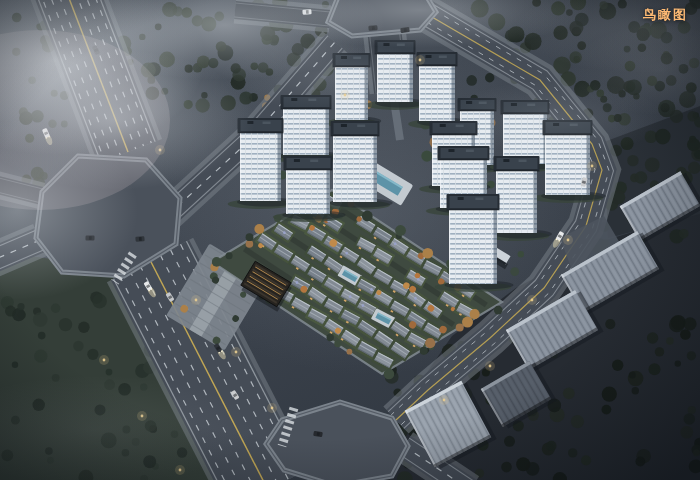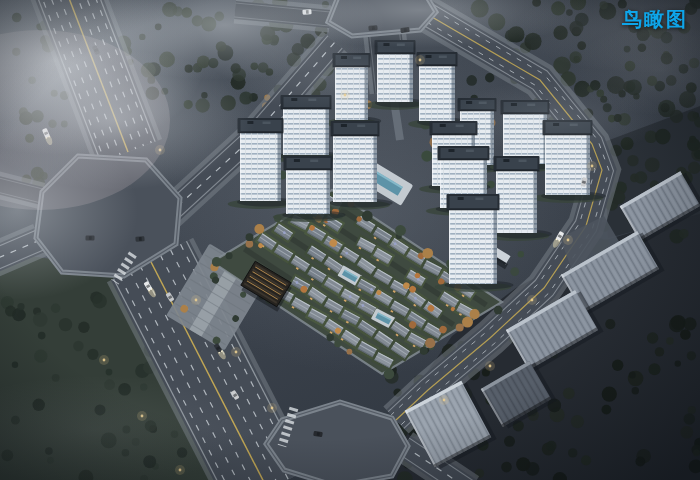--- a/index.html
+++ b/index.html
@@ -1,20 +1,20 @@
 <!DOCTYPE html>
 <html><head>
 <meta charset="utf-8">
 <style>
   html,body{margin:0;padding:0;background:#20242a;}
   .stage{position:relative;width:700px;height:480px;overflow:hidden;
          font-family:"DejaVu Sans","Liberation Sans",sans-serif;}
   .stage svg{position:absolute;left:0;top:0;display:block;}
-  .view-label{position:absolute;top:6px;right:12px;font-size:20px;font-weight:600;
-              letter-spacing:2px;color:#0ea5e9;text-shadow:0 1px 4px rgba(0,0,0,.7);
+  .view-label{position:absolute;top:6px;right:12px;font-size:13px;font-weight:600;
+              letter-spacing:2px;color:#fdba74;text-shadow:0 1px 4px rgba(0,0,0,.7);
               z-index:5;user-select:none;}
 </style>
 </head>
 <body>
 
 <div class="stage">
   <svg id="scene" width="700" height="480" viewBox="0 0 700 480">
       <defs>
         <linearGradient id="bg" x1="0" y1="0" x2="0.7" y2="1">
           <stop offset="0" stop-color="#545c66" stop-opacity="1"></stop>

